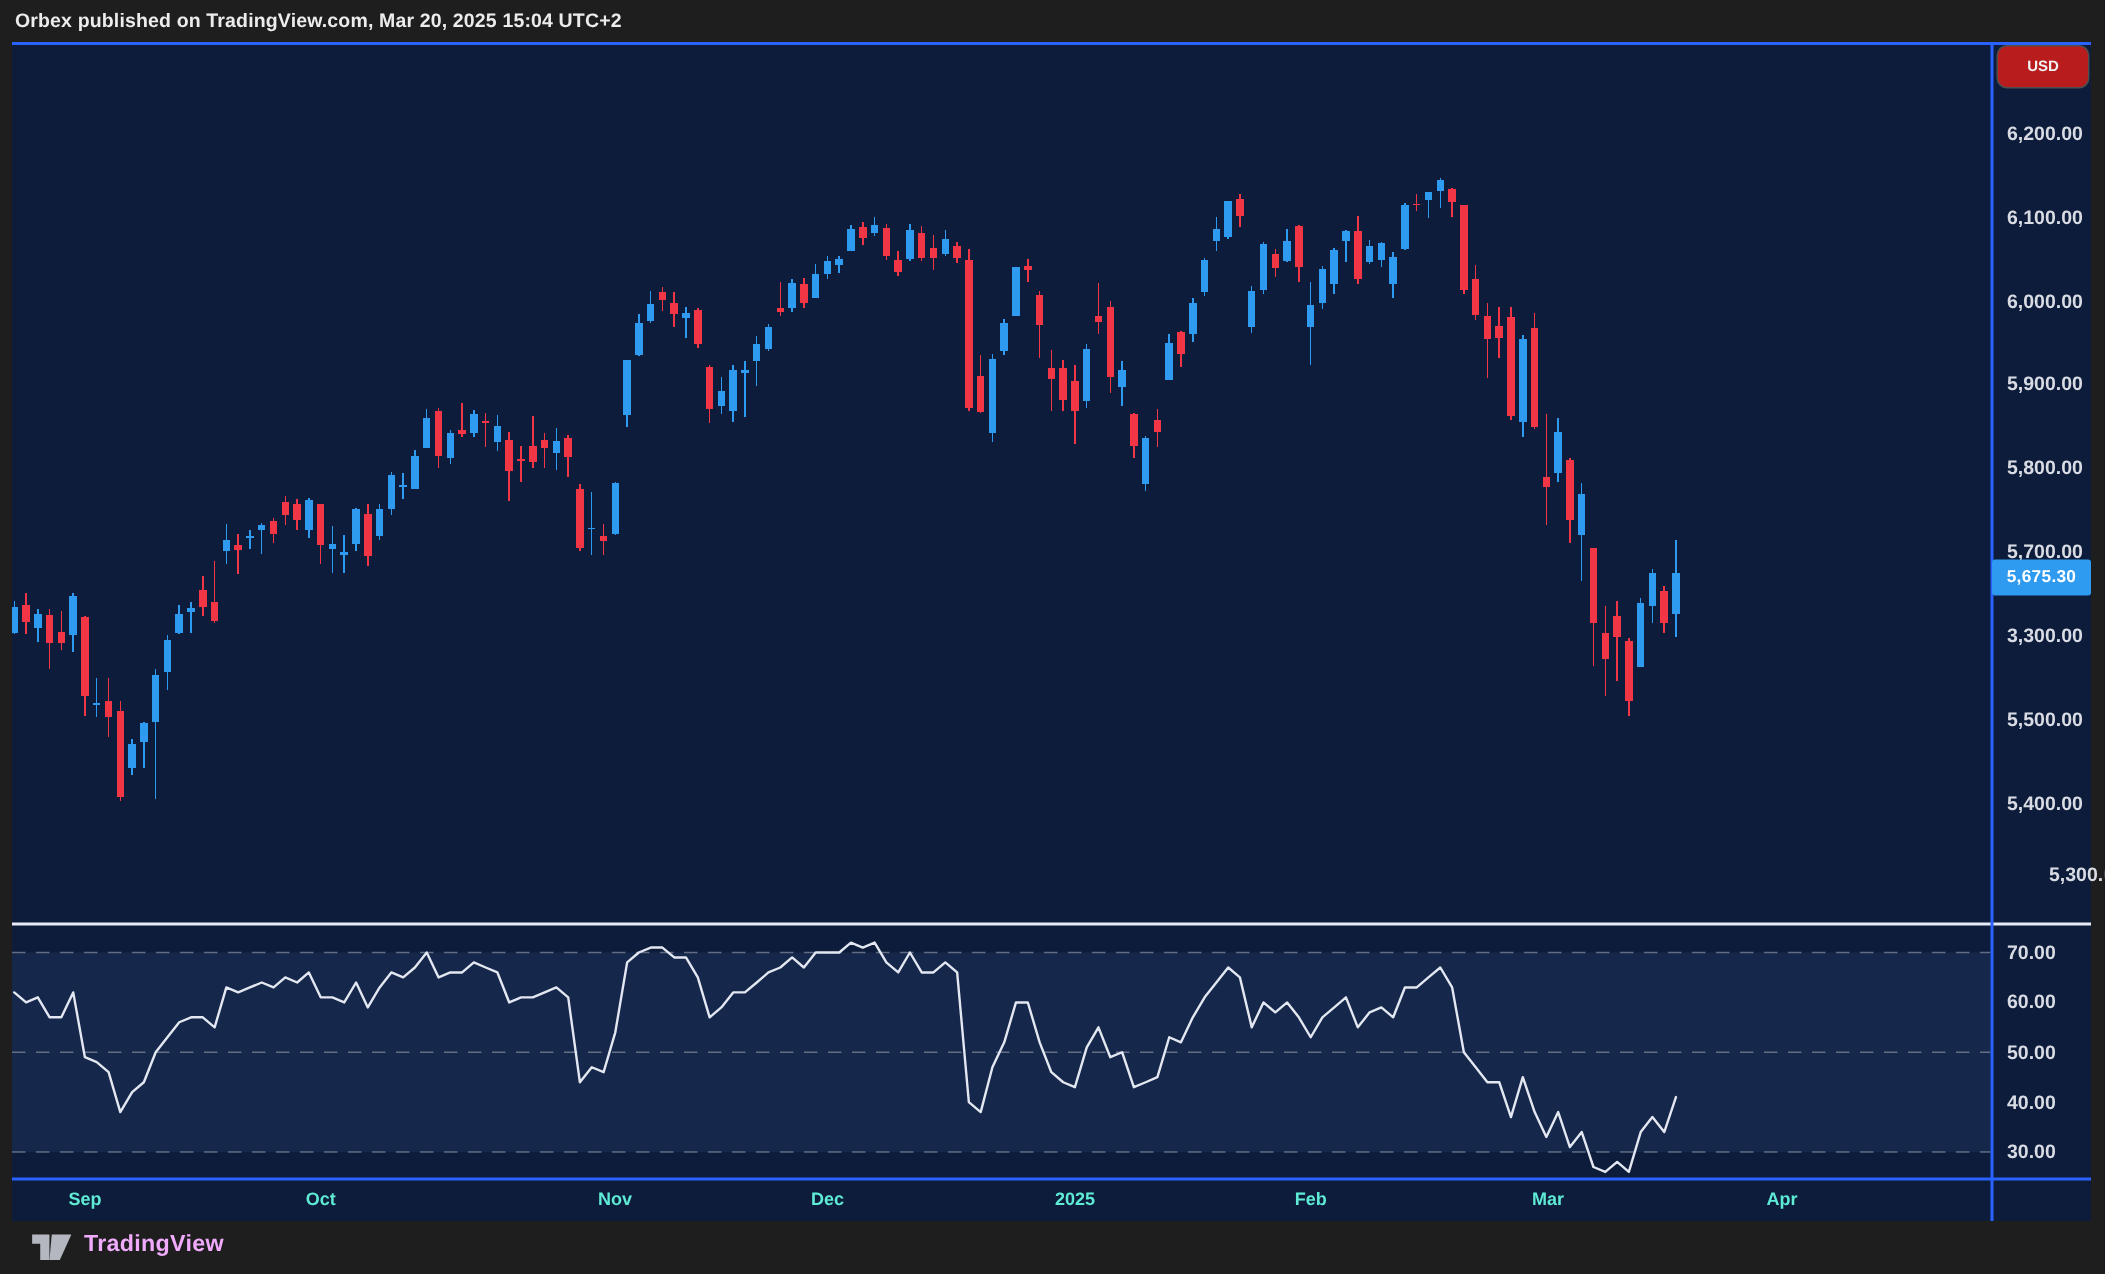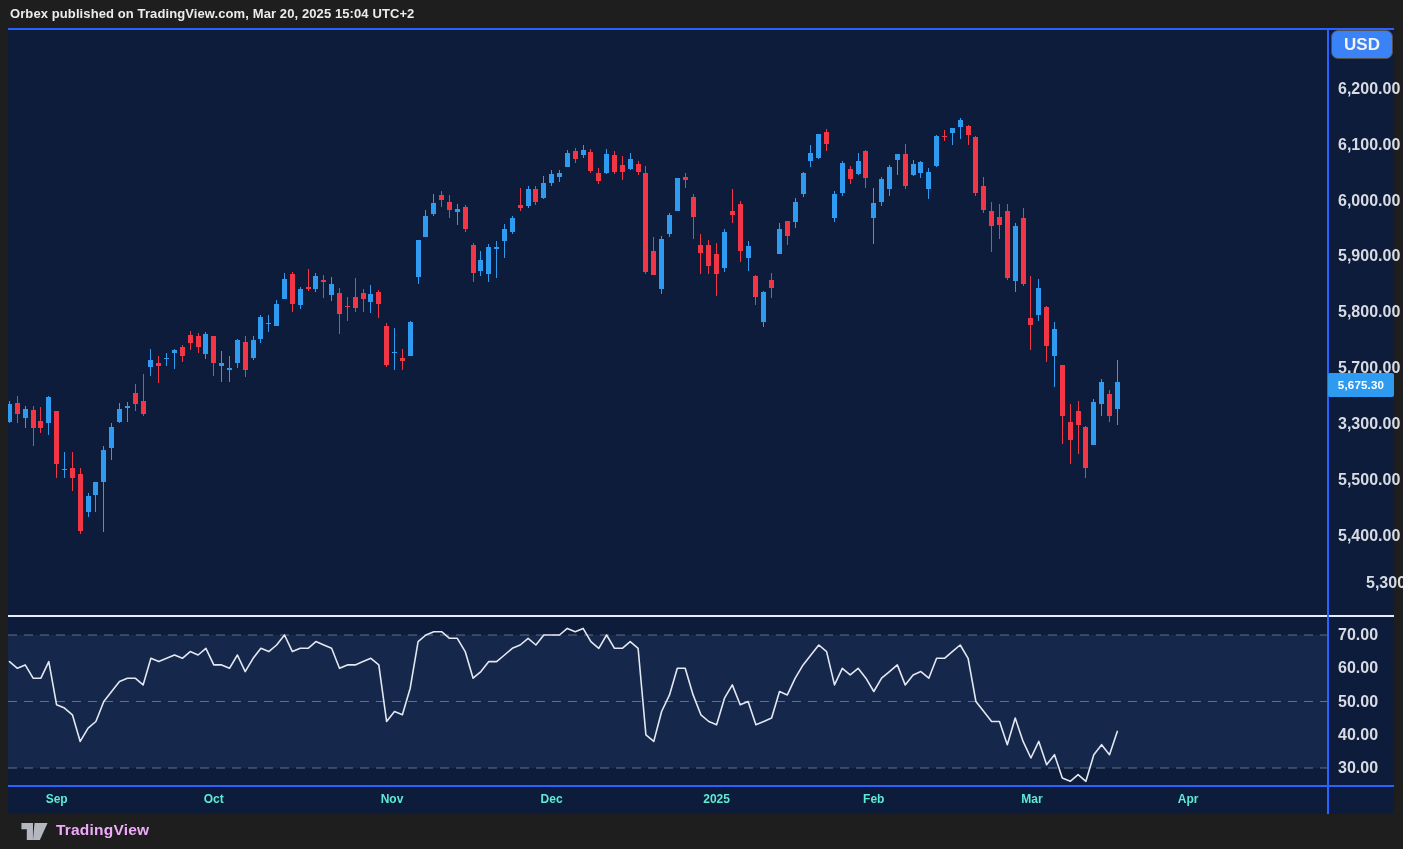--- a/index.html
+++ b/index.html
@@ -6,24 +6,24 @@
   .screen{position:relative;width:1403px;height:849px;background:#1e1e1e;overflow:hidden;
           font-family:"Liberation Sans","DejaVu Sans",sans-serif;}
   .attribution{position:absolute;left:10px;top:6px;font-size:13px;font-weight:700;color:#ececec;letter-spacing:.1px;}
   .chart-bg{position:absolute;left:8px;top:28px;width:1386px;height:786px;background:#0c1c3a;}
   .hline{position:absolute;left:8px;width:1386px;}
   .top-border{top:28px;height:2px;background:#2962ff;}
   .pane-separator{top:615px;height:2px;background:#e7ecf8;}
   .bottom-border{top:785px;height:2px;background:#2962ff;}
   .axis-vline{position:absolute;left:1327px;top:28px;width:2px;height:786px;background:#2962ff;}
   #plot{position:absolute;left:0;top:0;}
-  .ptick,.rtick{position:absolute;left:1338px;height:16px;line-height:16px;font-size:16px;font-weight:600;color:#d8dbe3;white-space:nowrap;}
+  .ptick,.rtick{position:absolute;left:1338px;height:16px;line-height:16px;font-size:13px;font-weight:600;color:#d8dbe3;white-space:nowrap;}
   .month{position:absolute;top:792px;transform:translateX(-50%);font-size:12px;font-weight:600;color:#5eead4;white-space:nowrap;}
-  .currency-btn{position:absolute;left:1331px;top:30px;width:60px;height:27px;background:#3b82f6;border:1px solid #4f4f4f;
-          border-radius:7px;color:#f2f2f2;font-size:17px;font-weight:600;display:flex;align-items:center;justify-content:center;}
+  .currency-btn{position:absolute;left:1331px;top:30px;width:60px;height:27px;background:#b91c1c;border:1px solid #4f4f4f;
+          border-radius:7px;color:#f2f2f2;font-size:10px;font-weight:600;display:flex;align-items:center;justify-content:center;}
   .last-price{position:absolute;left:1328px;width:66px;height:24px;border-radius:2px;background:#2e9bf0;color:#fff;
           font-size:11.5px;font-weight:700;display:flex;align-items:center;justify-content:center;letter-spacing:.2px;}
   .watermark{position:absolute;left:21px;top:820px;display:flex;align-items:center;gap:8px;color:#f0abfc;}
   .watermark .brand{font-size:15.5px;font-weight:600;letter-spacing:.2px;}
   .tv-glyph{display:block;}
 </style>
 </head>
 <body>
 
 <div class="screen">
@@ -361,21 +361,21 @@
       <div class="rtick" style="top: 693.5px;">50.00</div>
       <div class="rtick" style="top: 726.75px;">40.00</div>
       <div class="rtick" style="top: 760px;">30.00</div>
     </div>
   <div class="currency-btn">USD</div>
   <div class="last-price" id="last-price" style="top: 372.931px;">5,675.30</div>
 
   <div id="time-axis">
       <div class="month" style="left: 56.642px;">Sep</div>
       <div class="month" style="left: 213.782px;">Oct</div>
-      <div class="month" style="left: 392px;">Nov</div>
+      <div class="month" style="left: 410px;">Nov</div>
       <div class="month" style="left: 551.633px;">Dec</div>
       <div class="month" style="left: 716.63px;">2025</div>
       <div class="month" style="left: 873.77px;">Feb</div>
       <div class="month" style="left: 1032px;">Mar</div>
       <div class="month" style="left: 1188.05px;">Apr</div>
     </div>
 
   <div class="watermark">
     <svg class="tv-glyph" width="27" height="20" viewBox="0 0 34 26">
       <polygon points="0,4 15,4 15,26 7,26 7,12 0,12" fill="#b4b7c0"></polygon>

